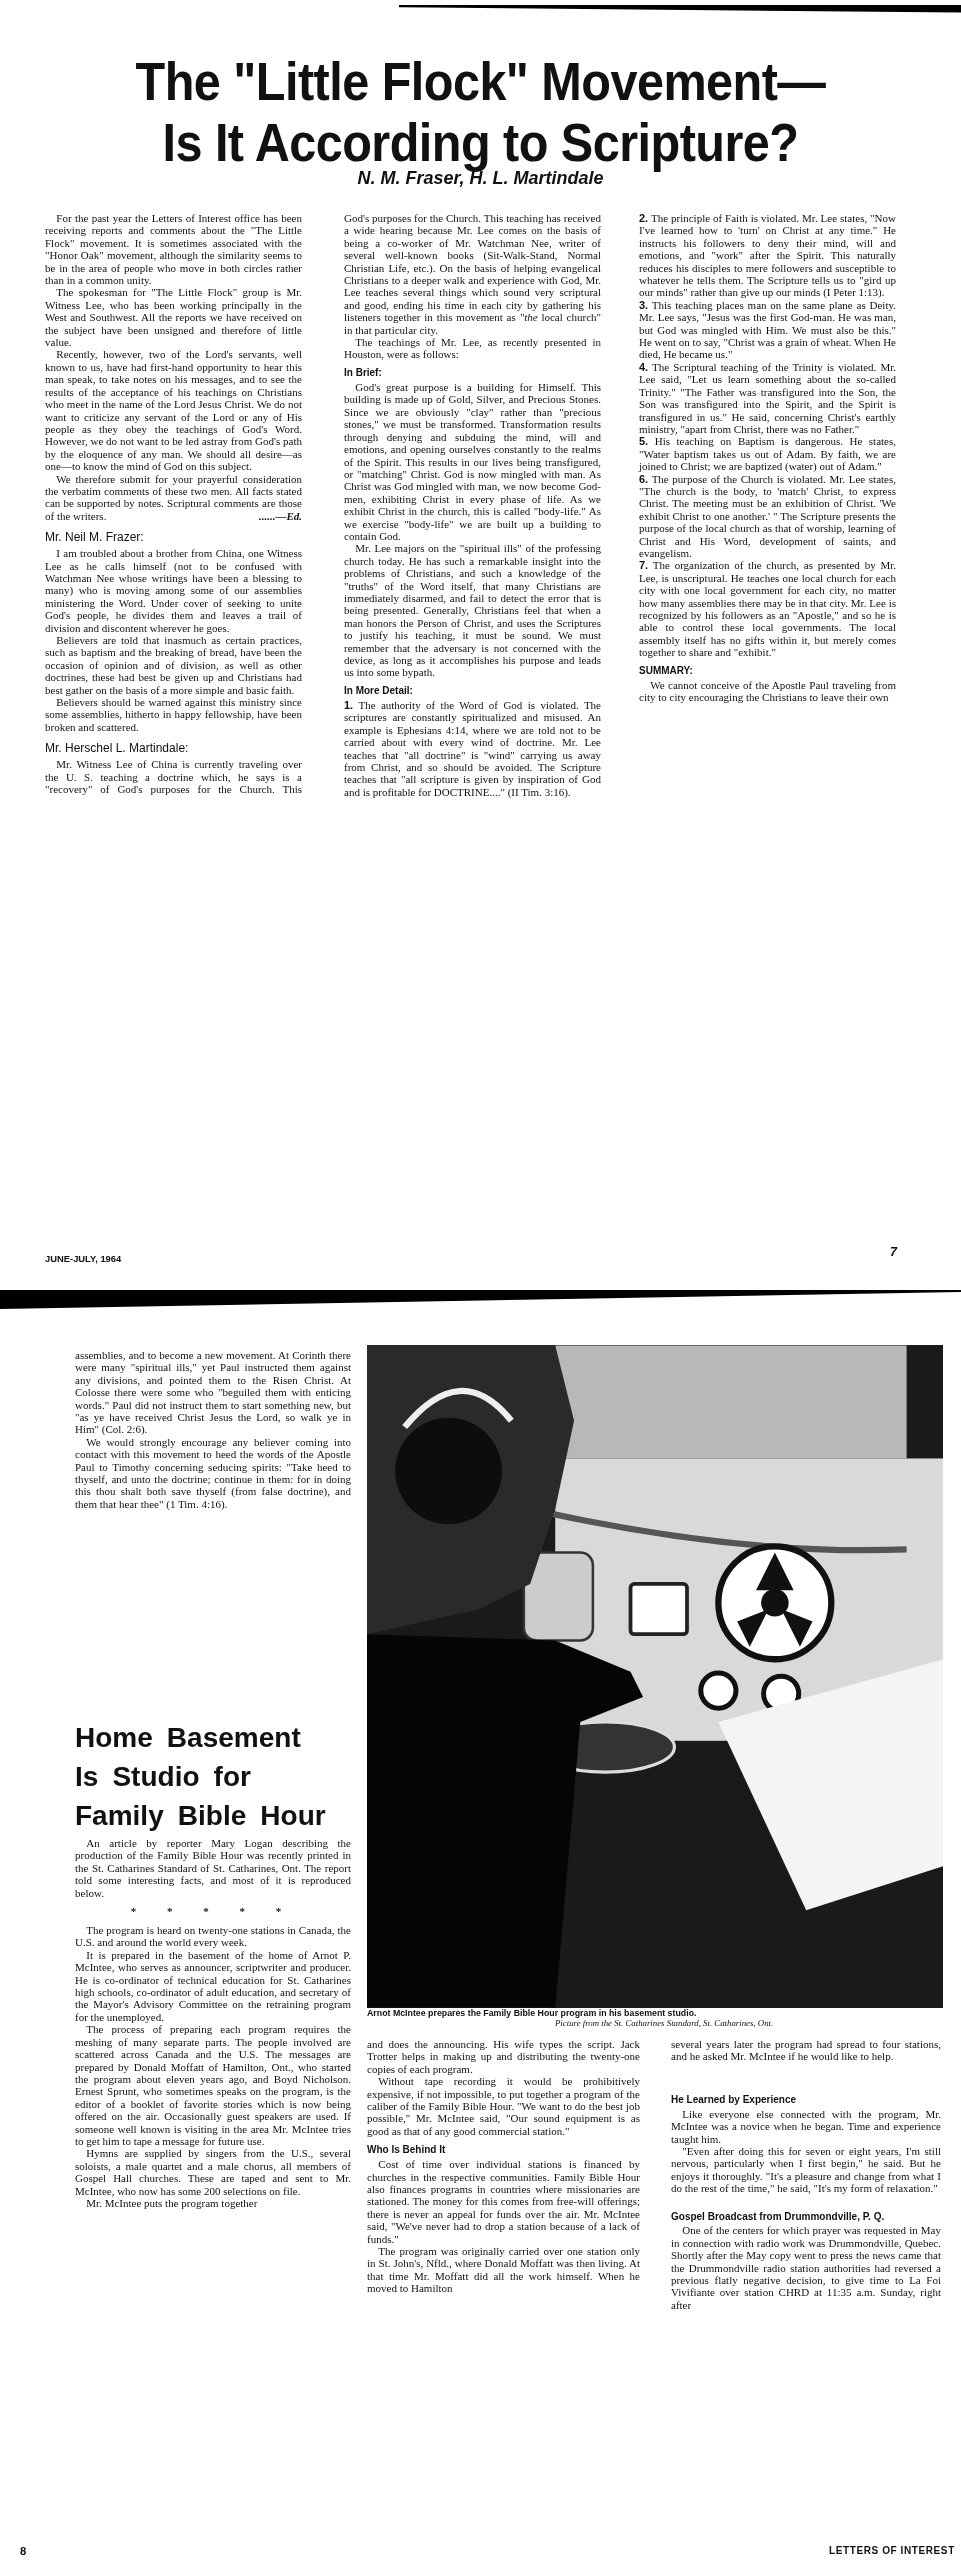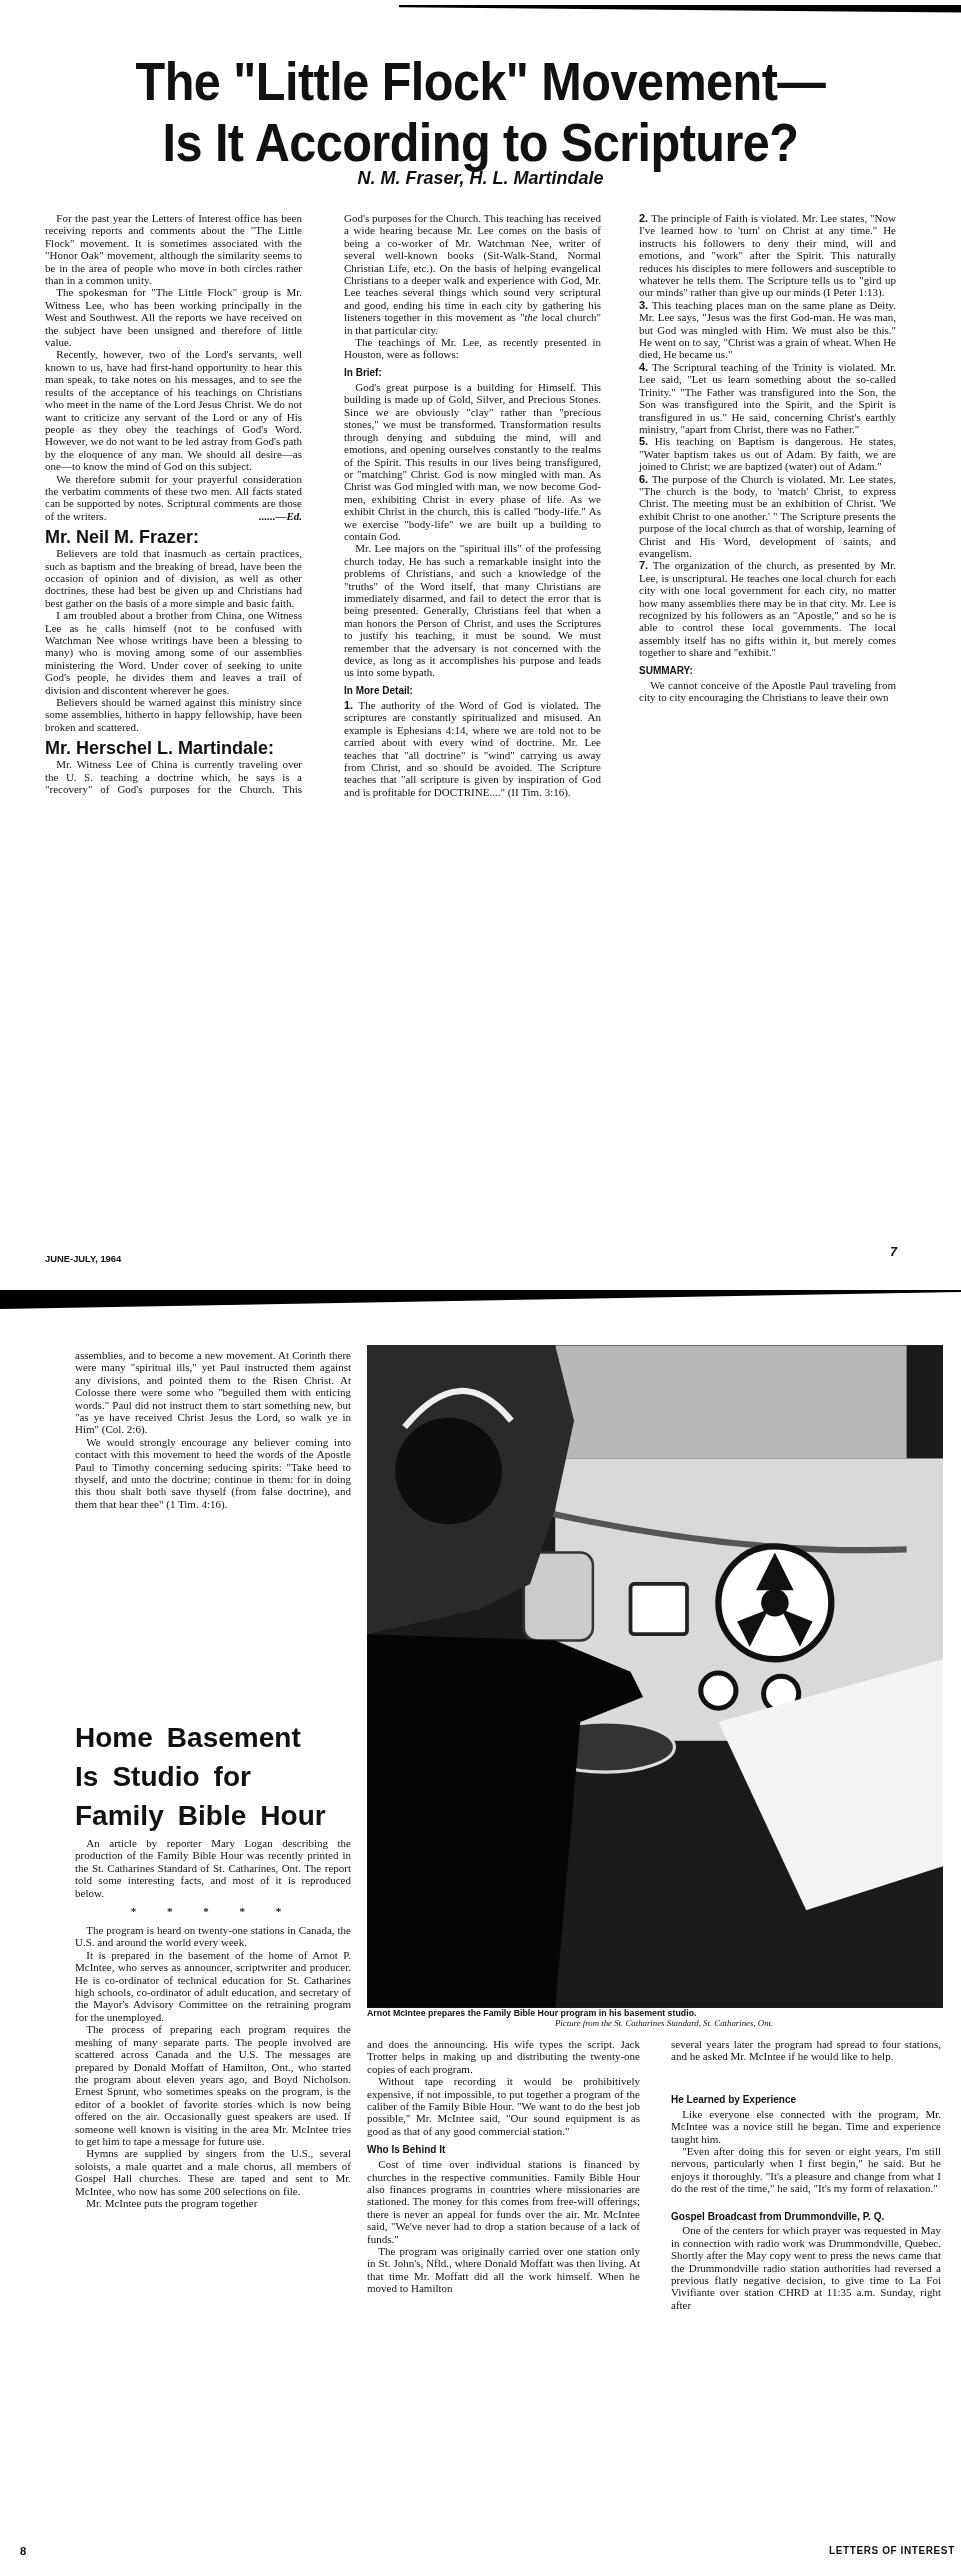--- a/index.html
+++ b/index.html
@@ -4,21 +4,21 @@
 <style>
   html, body { margin:0; padding:0; background:#ffffff; }
   body { width:961px; height:2576px; position:relative; overflow:hidden; font-family:"Liberation Serif", "DejaVu Serif", serif; color:#111; }
   .abs { position:absolute; }
   .top-rule { left:399px; top:5px; width:562px; height:7.5px; background:#000; clip-path:polygon(0 0,100% 0,100% 100%,0 30%); }
   .headline { left:0; width:961px; text-align:center; font-family:"Liberation Sans","DejaVu Sans",sans-serif; font-weight:bold; font-size:54px; line-height:60px; letter-spacing:-0.6px; transform:scaleX(0.9); transform-origin:center; }
   .byline { left:0; top:168px; width:961px; text-align:center; font-family:"Liberation Sans","DejaVu Sans",sans-serif; font-weight:bold; font-style:italic; font-size:18px; }
   .col { font-size:11px; line-height:12.4px; text-align:justify; hyphens:manual; }
   .col p { margin:0; text-indent:11.3px; }
   .col p.noind { text-indent:0; }
-  .col h3 { font-family:"Liberation Sans","DejaVu Sans",sans-serif; font-weight:bold; font-size:18px; margin:7.5px 0 2.5px 0; line-height:15px; }
+  .col h3 { font-family:"Liberation Sans","DejaVu Sans",sans-serif; font-weight:normal; font-size:12px; margin:7.5px 0 2.5px 0; line-height:15px; }
   .col h4 { font-family:"Liberation Sans","DejaVu Sans",sans-serif; font-weight:bold; font-size:10px; margin:6.3px 0 1.3px 0; line-height:12.6px; }
   .num { font-family:"Liberation Sans","DejaVu Sans",sans-serif; font-weight:bold; }
   .ed { font-weight:bold; font-style:italic; }
   .folio { font-family:"Liberation Sans","DejaVu Sans",sans-serif; font-weight:bold; font-size:9.4px; }
   .divider { left:0; top:1290px; width:961px; height:19px; background:#000; clip-path:polygon(0 0,100% 0,100% 10%,0 100%); }
   .h2 { left:75px; top:1718px; font-family:"Liberation Sans","DejaVu Sans",sans-serif; font-weight:bold; font-size:28px; line-height:39px; word-spacing:6.3px; }
   .photo { left:367px; top:1345px; width:576px; height:663px; background:#222; overflow:hidden; }
   .caption { left:367px; top:2008px; width:576px; text-align:left; font-size:8.8px; line-height:10px; }
   .caption .c1 { font-family:"Liberation Sans","DejaVu Sans",sans-serif; font-weight:bold; }
   .caption .c2 { font-style:italic; padding-left:188px; }
@@ -32,22 +32,22 @@
 <div class="abs headline" style="top:51px;">The "Little Flock" Movement—</div>
 <div class="abs headline" style="top:112px;">Is It According to Scripture?</div>
 <div class="abs byline">N. M. Fraser, H. L. Martindale</div>
 
 <div class="abs col" style="left:45px; top:212px; width:257px;">
   <p>For the past year the Letters of Interest office has been receiving reports and comments about the "The Little Flock" movement. It is sometimes associated with the "Honor Oak" movement, although the similarity seems to be in the area of people who move in both circles rather than in a common unity.</p>
   <p>The spokesman for "The Little Flock" group is Mr. Witness Lee, who has been working principally in the West and Southwest. All the reports we have received on the subject have been unsigned and therefore of little value.</p>
   <p>Recently, however, two of the Lord's servants, well known to us, have had first-hand opportunity to hear this man speak, to take notes on his messages, and to see the results of the acceptance of his teachings on Christians who meet in the name of the Lord Jesus Christ. We do not want to criticize any servant of the Lord or any of His people as they obey the teachings of God's Word. However, we do not want to be led astray from God's path by the eloquence of any man. We should all desire—as one—to know the mind of God on this subject.</p>
   <p><span>We therefore submit for your prayerful consideration the verbatim comments of these two men. All facts stated can be supported by notes. Scriptural comments are those of the writers.</span> <span class="ed" style="float:right">......—Ed.</span></p>
   <h3>Mr. Neil M. Frazer:</h3>
+  <p>I am troubled about a brother from China, one Witness Lee as he calls himself (not to be confused with Watchman Nee whose writings have been a blessing to many) who is moving among some of our assemblies ministering the Word. Under cover of seeking to unite God's people, he divides them and leaves a trail of division and discontent wherever he goes.</p>
   <p>Believers are told that inasmuch as certain practices, such as baptism and the breaking of bread, have been the occasion of opinion and of division, as well as other doctrines, these had best be given up and Christians had best gather on the basis of a more simple and basic faith.</p>
-  <p>I am troubled about a brother from China, one Witness Lee as he calls himself (not to be confused with Watchman Nee whose writings have been a blessing to many) who is moving among some of our assemblies ministering the Word. Under cover of seeking to unite God's people, he divides them and leaves a trail of division and discontent wherever he goes.</p>
   <p>Believers should be warned against this ministry since some assemblies, hitherto in happy fellowship, have been broken and scattered.</p>
   <h3>Mr. Herschel L. Martindale:</h3>
   <p style="height:38px; overflow:hidden;">Mr. Witness Lee of China is currently traveling over the U. S. teaching a doctrine which, he says is a "recovery" of God's purposes for the Church. This teaching has received a wide hearing because Mr. Lee comes on the basis of being a co-worker of Mr. Watchman Nee, writer of several well-known books (Sit-Walk-Stand, Normal Christian Life, etc.). On the basis of helping evangelical Christians to a deeper walk and experience with God, Mr. Lee teaches several things which sound very scriptural and good, ending his time in each city by gathering his listeners together in this movement as "the local church" in that particular city.</p>
 </div>
 
 <div class="abs col" style="left:344px; top:212px; width:257px;">
   <p class="noind">God's purposes for the Church. This teaching has received a wide hearing because Mr. Lee comes on the basis of being a co-worker of Mr. Watchman Nee, writer of several well-known books (Sit-Walk-Stand, Normal Christian Life, etc.). On the basis of helping evangelical Christians to a deeper walk and experience with God, Mr. Lee teaches several things which sound very scriptural and good, ending his time in each city by gathering his listeners together in this movement as <i>"the</i> local church" in that particular city.</p>
   <p>The teachings of Mr. Lee, as recently presented in Houston, were as follows:</p>
   <h4>In Brief:</h4>
   <p>God's great purpose is a building for Himself. This building is made up of Gold, Silver, and Precious Stones. Since we are obviously "clay" rather than "precious stones," we must be transformed. Transformation results through denying and subduing the mind, will and emotions, and opening ourselves constantly to the realms of the Spirit. This results in our lives being transfigured, or "matching" Christ. God is now mingled with man. As Christ was God mingled with man, we now become God-men, exhibiting Christ in every phase of life. As we exhibit Christ in the church, this is called "body-life." As we exercise "body-life" we are built up a building to contain God.</p>
@@ -123,21 +123,21 @@
   <p class="noind">and does the announcing. His wife types the script. Jack Trotter helps in making up and distributing the twenty-one copies of each program.</p>
   <p>Without tape recording it would be prohibitively expensive, if not impossible, to put together a program of the caliber of the Family Bible Hour. "We want to do the best job possible," Mr. McIntee said, "Our sound equipment is as good as that of any good commercial station."</p>
   <h4 style="margin-top:7px">Who Is Behind It</h4>
   <p>Cost of time over individual stations is financed by churches in the respective communities. Family Bible Hour also finances programs in countries where missionaries are stationed. The money for this comes from free-will offerings; there is never an appeal for funds over the air. Mr. McIntee said, "We've never had to drop a station because of a lack of funds."</p>
   <p>The program was originally carried over one station only in St. John's, Nfld., where Donald Moffatt was then living. At that time Mr. Moffatt did all the work himself. When he moved to Hamilton</p>
 </div>
 
 <div class="abs col" style="left:671px; top:2038px; width:270px;">
   <p class="noind">several years later the program had spread to four stations, and he asked Mr. McIntee if he would like to help.</p>
   <h4 style="margin-top:31px">He Learned by Experience</h4>
-  <p>Like everyone else connected with the program, Mr. McIntee was a novice still he began. Time and experience taught him.</p>
+  <p>Like everyone else connected with the program, Mr. McIntee was a novice when he began. Time and experience taught him.</p>
   <p>"Even after doing this for seven or eight years, I'm still nervous, particularly when I first begin," he said. But he enjoys it thoroughly. "It's a pleasure and change from what I do the rest of the time," he said, "It's my form of relaxation."</p>
   <h4 style="margin-top:16px">Gospel Broadcast from Drummondville, P. Q.</h4>
   <p>One of the centers for which prayer was requested in May in connection with radio work was Drummondville, Quebec. Shortly after the May copy went to press the news came that the Drummondville radio station authorities had reversed a previous flatly negative decision, to give time to La Foi Vivifiante over station CHRD at 11:35 a.m. Sunday, right after</p>
 </div>
 
 <div class="abs folio" style="left:20px; top:2545px; font-size:11.3px;">8</div>
 <div class="abs folio" style="left:829px; top:2545px; font-size:10px; letter-spacing:0.6px;">LETTERS OF INTEREST</div>
 
 
 </body></html>

